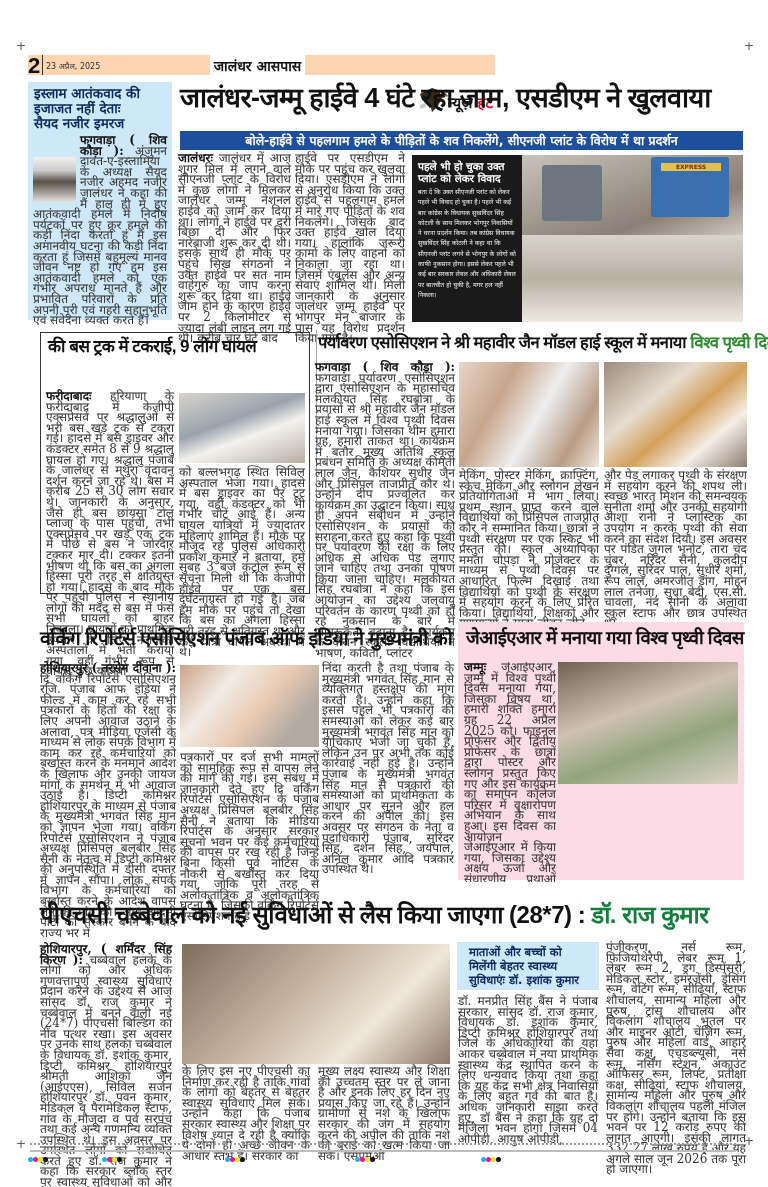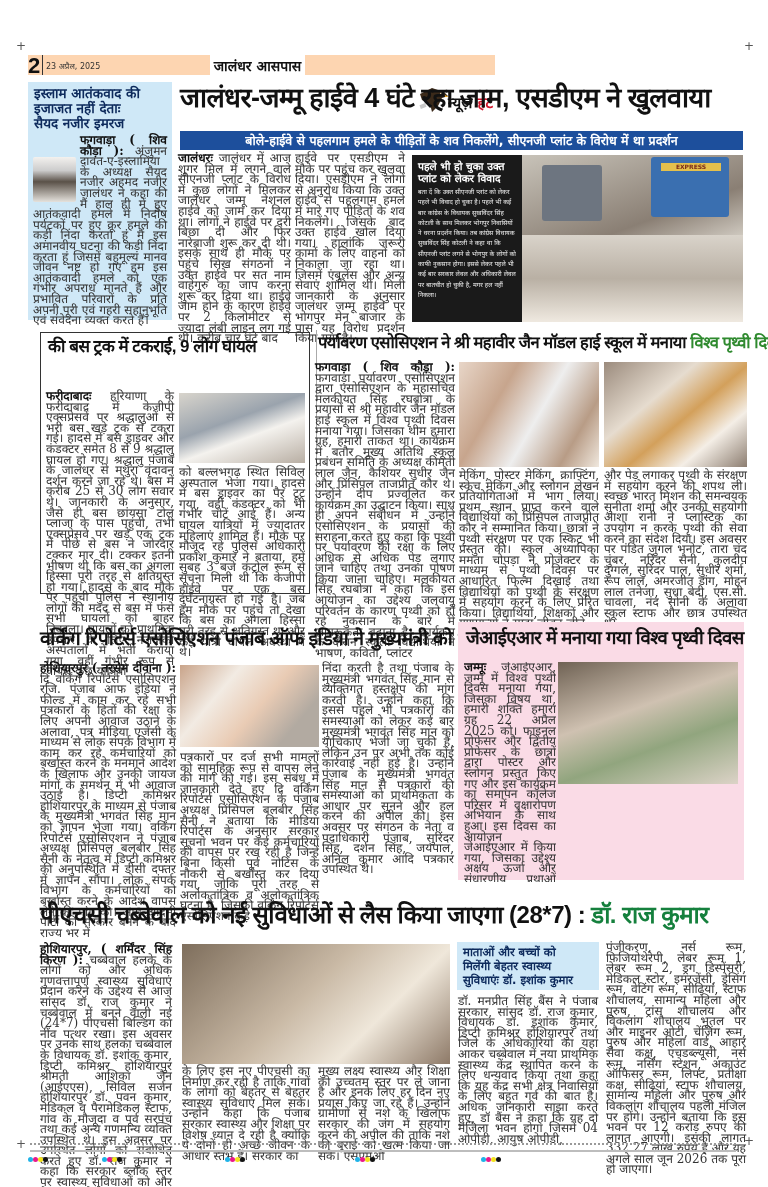--- a/index.html
+++ b/index.html
@@ -126,21 +126,21 @@
 <div class="abs bigh" style="left:40px;top:898px;font-size:24px;line-height:34px;">
   <span>पीएचसी चब्बेवाल को नई सुविधाओं से लैस किया जाएगा (28*7) :</span> <span style="color:#15803d;">डॉ. राज कुमार</span>
 </div>
 <div class="abs text" style="left:40px;top:944px;width:132px;">
   <b>होशियारपुर, ( शर्मिंदर सिंह किरण ):</b> <span>चब्बेवाल हलके के लोगों को और अधिक गुणवत्तापूर्ण स्वास्थ्य सुविधाएं प्रदान करने के उद्देश्य से आज सांसद डॉ. राज कुमार ने चब्बेवाल में बनने वाली नई (24*7) पीएचसी बिल्डिंग का नींव पत्थर रखा। इस अवसर पर उनके साथ हलका चब्बेवाल के विधायक डॉ. इशांक कुमार, डिप्टी कमिश्नर होशियारपुर श्रीमती आशिका जैन (आईएएस), सिविल सर्जन होशियारपुर डॉ. पवन कुमार, मेडिकल व पैरामेडिकल स्टाफ, गांव के मौजूदा व पूर्व सरपंच तथा कई अन्य गणमान्य व्यक्ति उपस्थित थे। इस अवसर पर उपस्थित लोगों को संबोधित करते हुए डॉ. राज कुमार ने कहा कि सरकार ब्लॉक स्तर पर स्वास्थ्य सुविधाओं को और बेहतर बनाने</span>
 </div>
 <div class="abs photo8" style="left:182px;top:944px;width:268px;height:120px;"></div>
 <div class="abs text" style="left:182px;top:1066px;width:128px;">के लिए इस नए पीएचसी का निर्माण कर रही है ताकि गांवों के लोगों को बेहतर से बेहतर स्वास्थ्य सुविधाएं मिल सकें। उन्होंने कहा कि पंजाब सरकार स्वास्थ्य और शिक्षा पर विशेष ध्यान दे रही है क्योंकि ये दोनों ही अच्छे जीवन के आधार स्तंभ हैं। सरकार का</div>
 <div class="abs text" style="left:318px;top:1066px;width:132px;">मुख्य लक्ष्य स्वास्थ्य और शिक्षा को उच्चतम स्तर पर ले जाना है और इनके लिए हर दिन नए प्रयास किए जा रहे हैं। उन्होंने ग्रामीणों से नशे के खिलाफ सरकार की जंग में सहयोग करने की अपील की ताकि नशे की बुराई को खत्म किया जा सके। एसएमओ</div>
 
-<div class="abs" style="left:457px;top:942px;width:142px;height:48px;background:#cfe8f7;padding:3px 6px;">
+<div class="abs" style="left:457px;top:942px;width:142px;height:48px;background:#cfe8f7;padding:3px 12px;">
   <div style="font-size:11.5px;line-height:14px;font-weight:bold;color:#0d2a5c;">
     <div>माताओं और बच्चों को</div>
     <div>मिलेंगी बेहतर स्वास्थ्य</div>
     <div>सुविधाएंः डॉ. इशांक कुमार</div>
   </div>
 </div>
 <div class="abs text" style="left:458px;top:996px;width:140px;">डॉ. मनप्रीत सिंह बैंस ने पंजाब सरकार, सांसद डॉ. राज कुमार, विधायक डॉ. इशांक कुमार, डिप्टी कमिश्नर होशियारपुर तथा जिले के अधिकारियों का यहां आकर चब्बेवाल में नया प्राथमिक स्वास्थ्य केंद्र स्थापित करने के लिए धन्यवाद किया तथा कहा कि यह केंद्र सभी क्षेत्र निवासियों के लिए बहुत गर्व की बात है। अधिक जानकारी साझा करते हुए, डॉ बैंस ने कहा कि यह दो मंजिला भवन होगा जिसमें 04 ओपीडी, आयुष ओपीडी,</div>
 <div class="abs text" style="left:606px;top:942px;width:140px;">पंजीकरण, नर्स रूम, फिजियोथेरेपी, लेबर रूम 1, लेबर रूम 2, ड्रग डिस्पेंसरी, मेडिकल स्टोर, इमरजेंसी, ड्रेसिंग रूम, वेटिंग रूम, सीढ़ियां, स्टाफ शौचालय, सामान्य महिला और पुरुष, ट्रांस शौचालय और विकलांग शौचालय भूतल पर और माइनर ओटी, चेंजिंग रूम, पुरुष और महिला वार्ड, आहार सेवा कक्ष, एचडब्ल्यूसी, नर्स रूम, नर्सिंग स्टेशन, अकाउंट ऑफिसर रूम, लिफ्ट, प्रतीक्षा कक्ष, सीढ़ियां, स्टाफ शौचालय, सामान्य महिला और पुरुष और विकलांग शौचालय पहली मंजिल पर होंगे। उन्होंने बताया कि इस भवन पर 12 करोड़ रुपए की लागत आएगी। इसकी लागत 332.27 लाख रुपये है और यह अगले साल जून 2026 तक पूरा हो जाएगा।</div>
 
 <div class="abs" style="left:30px;top:1143px;width:706px;height:0;border-top:2px dotted #9a9a9a;"></div>

